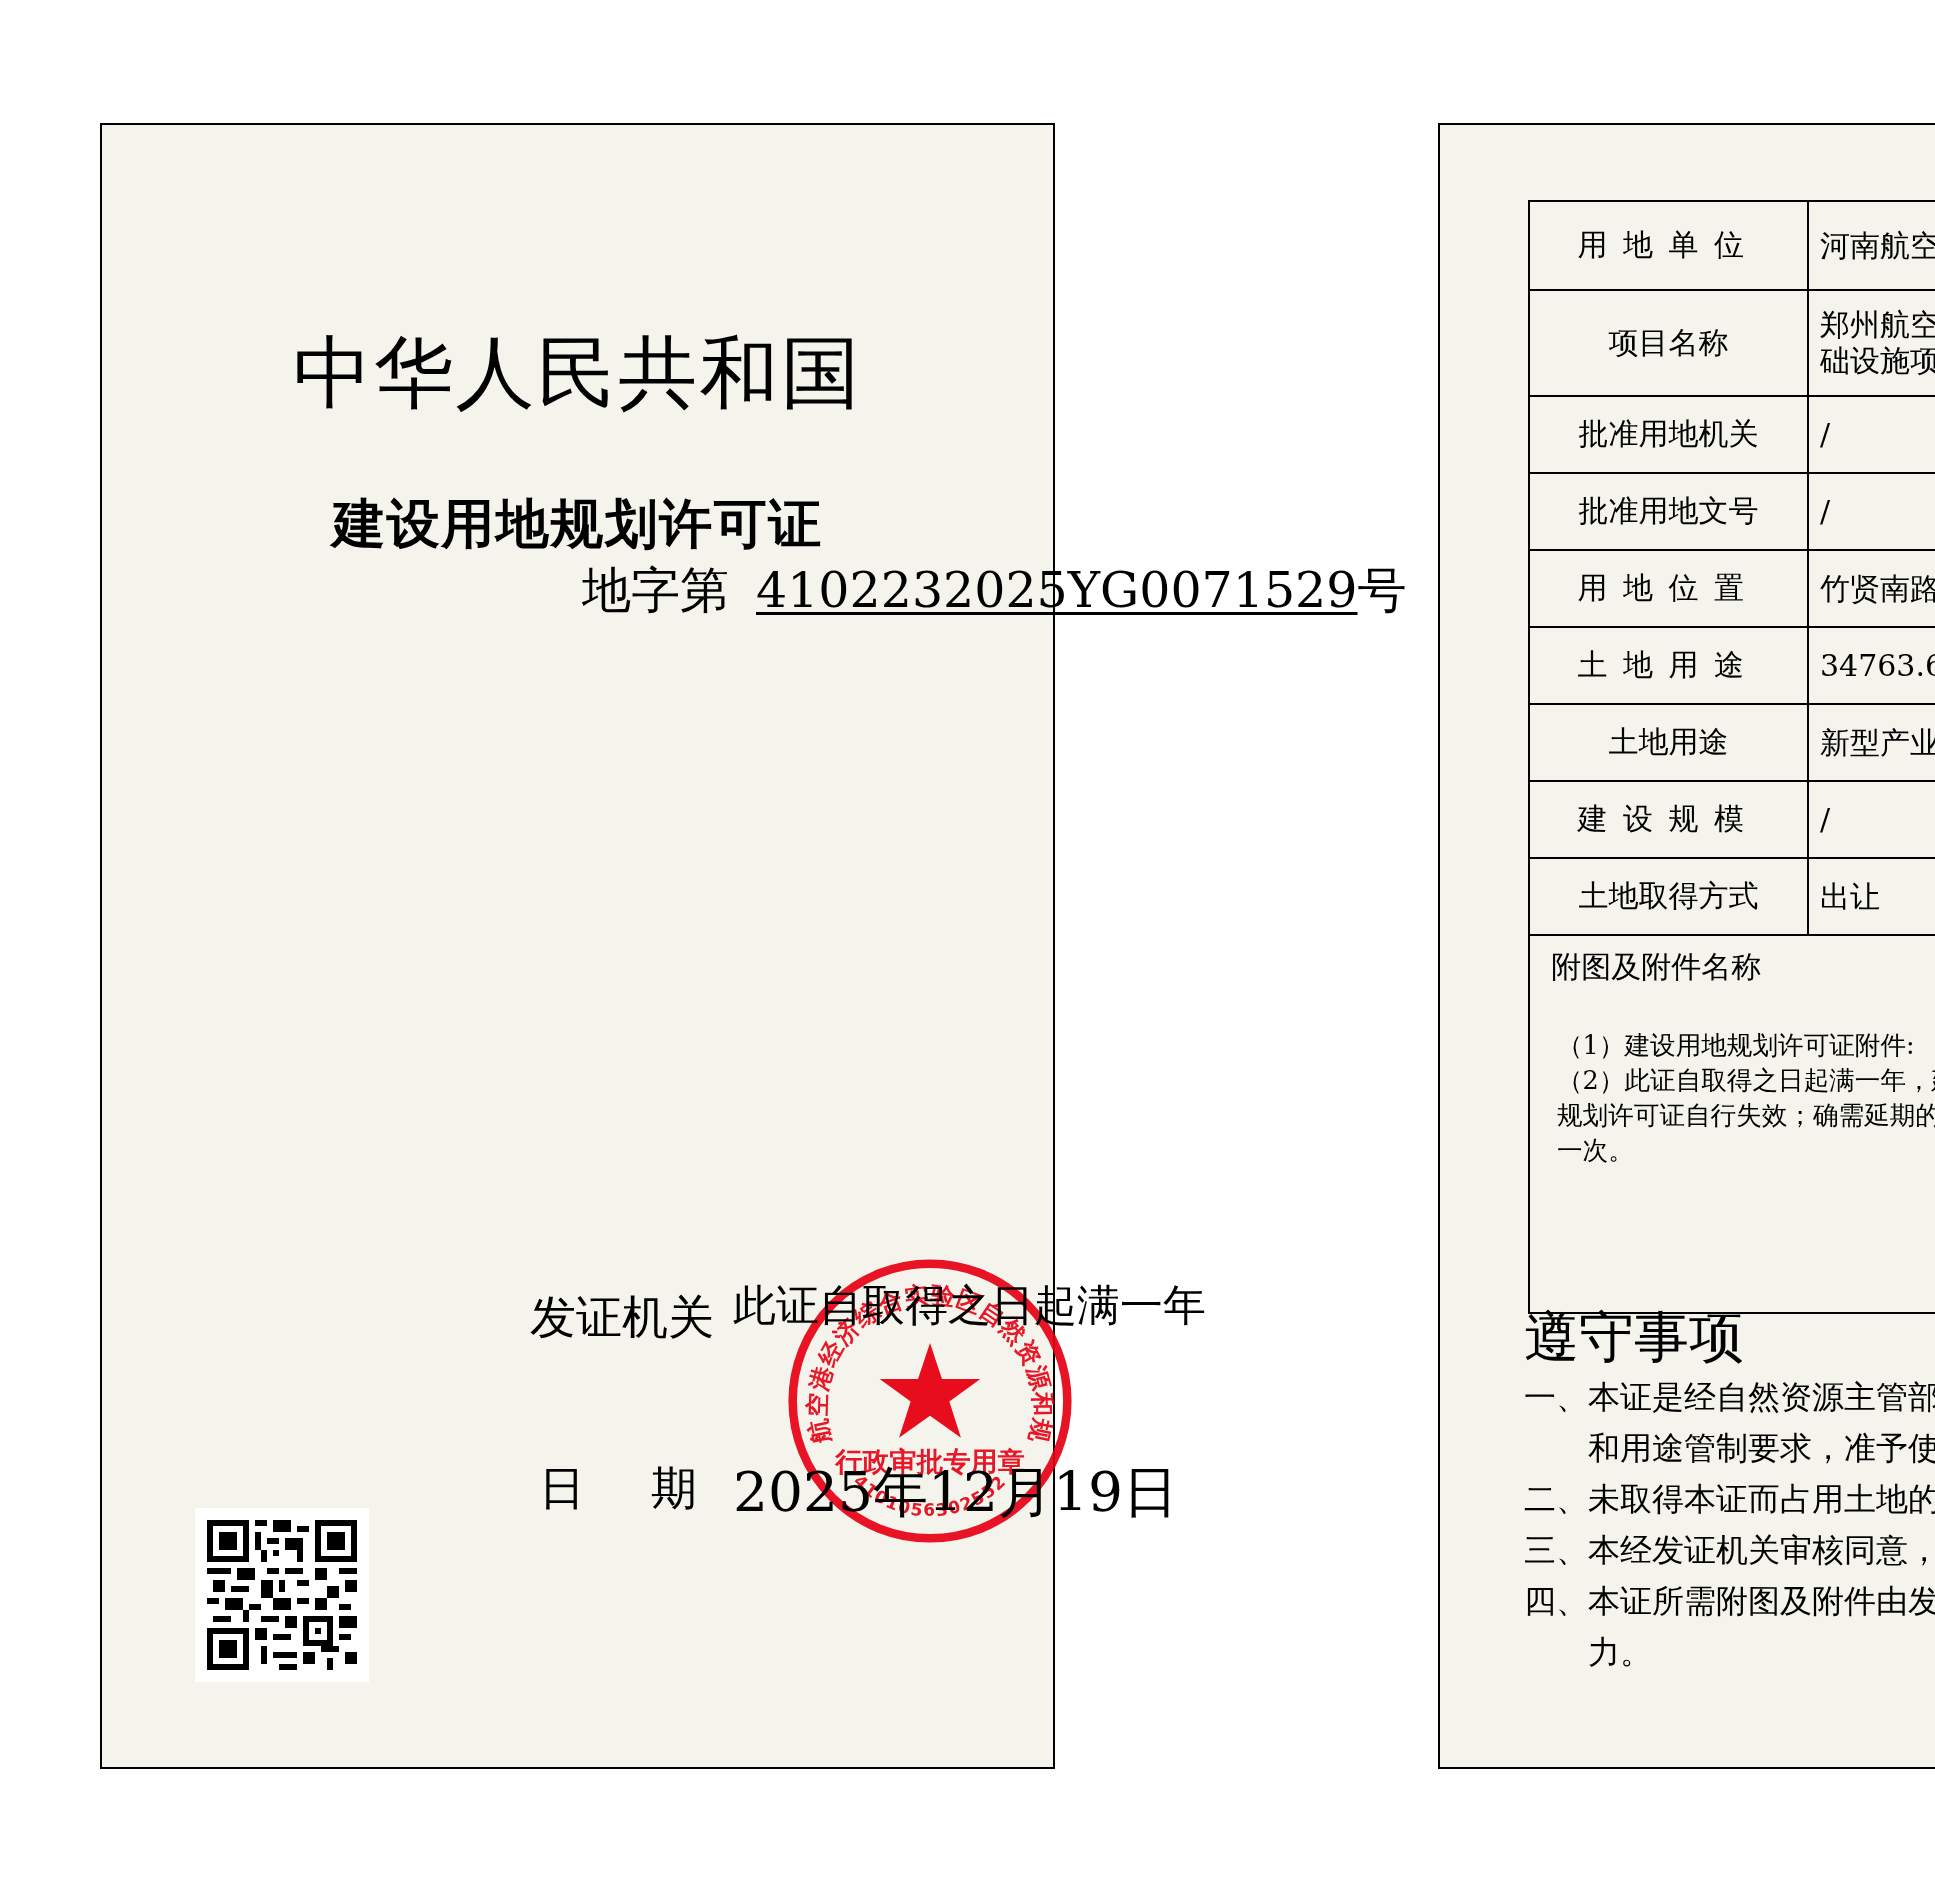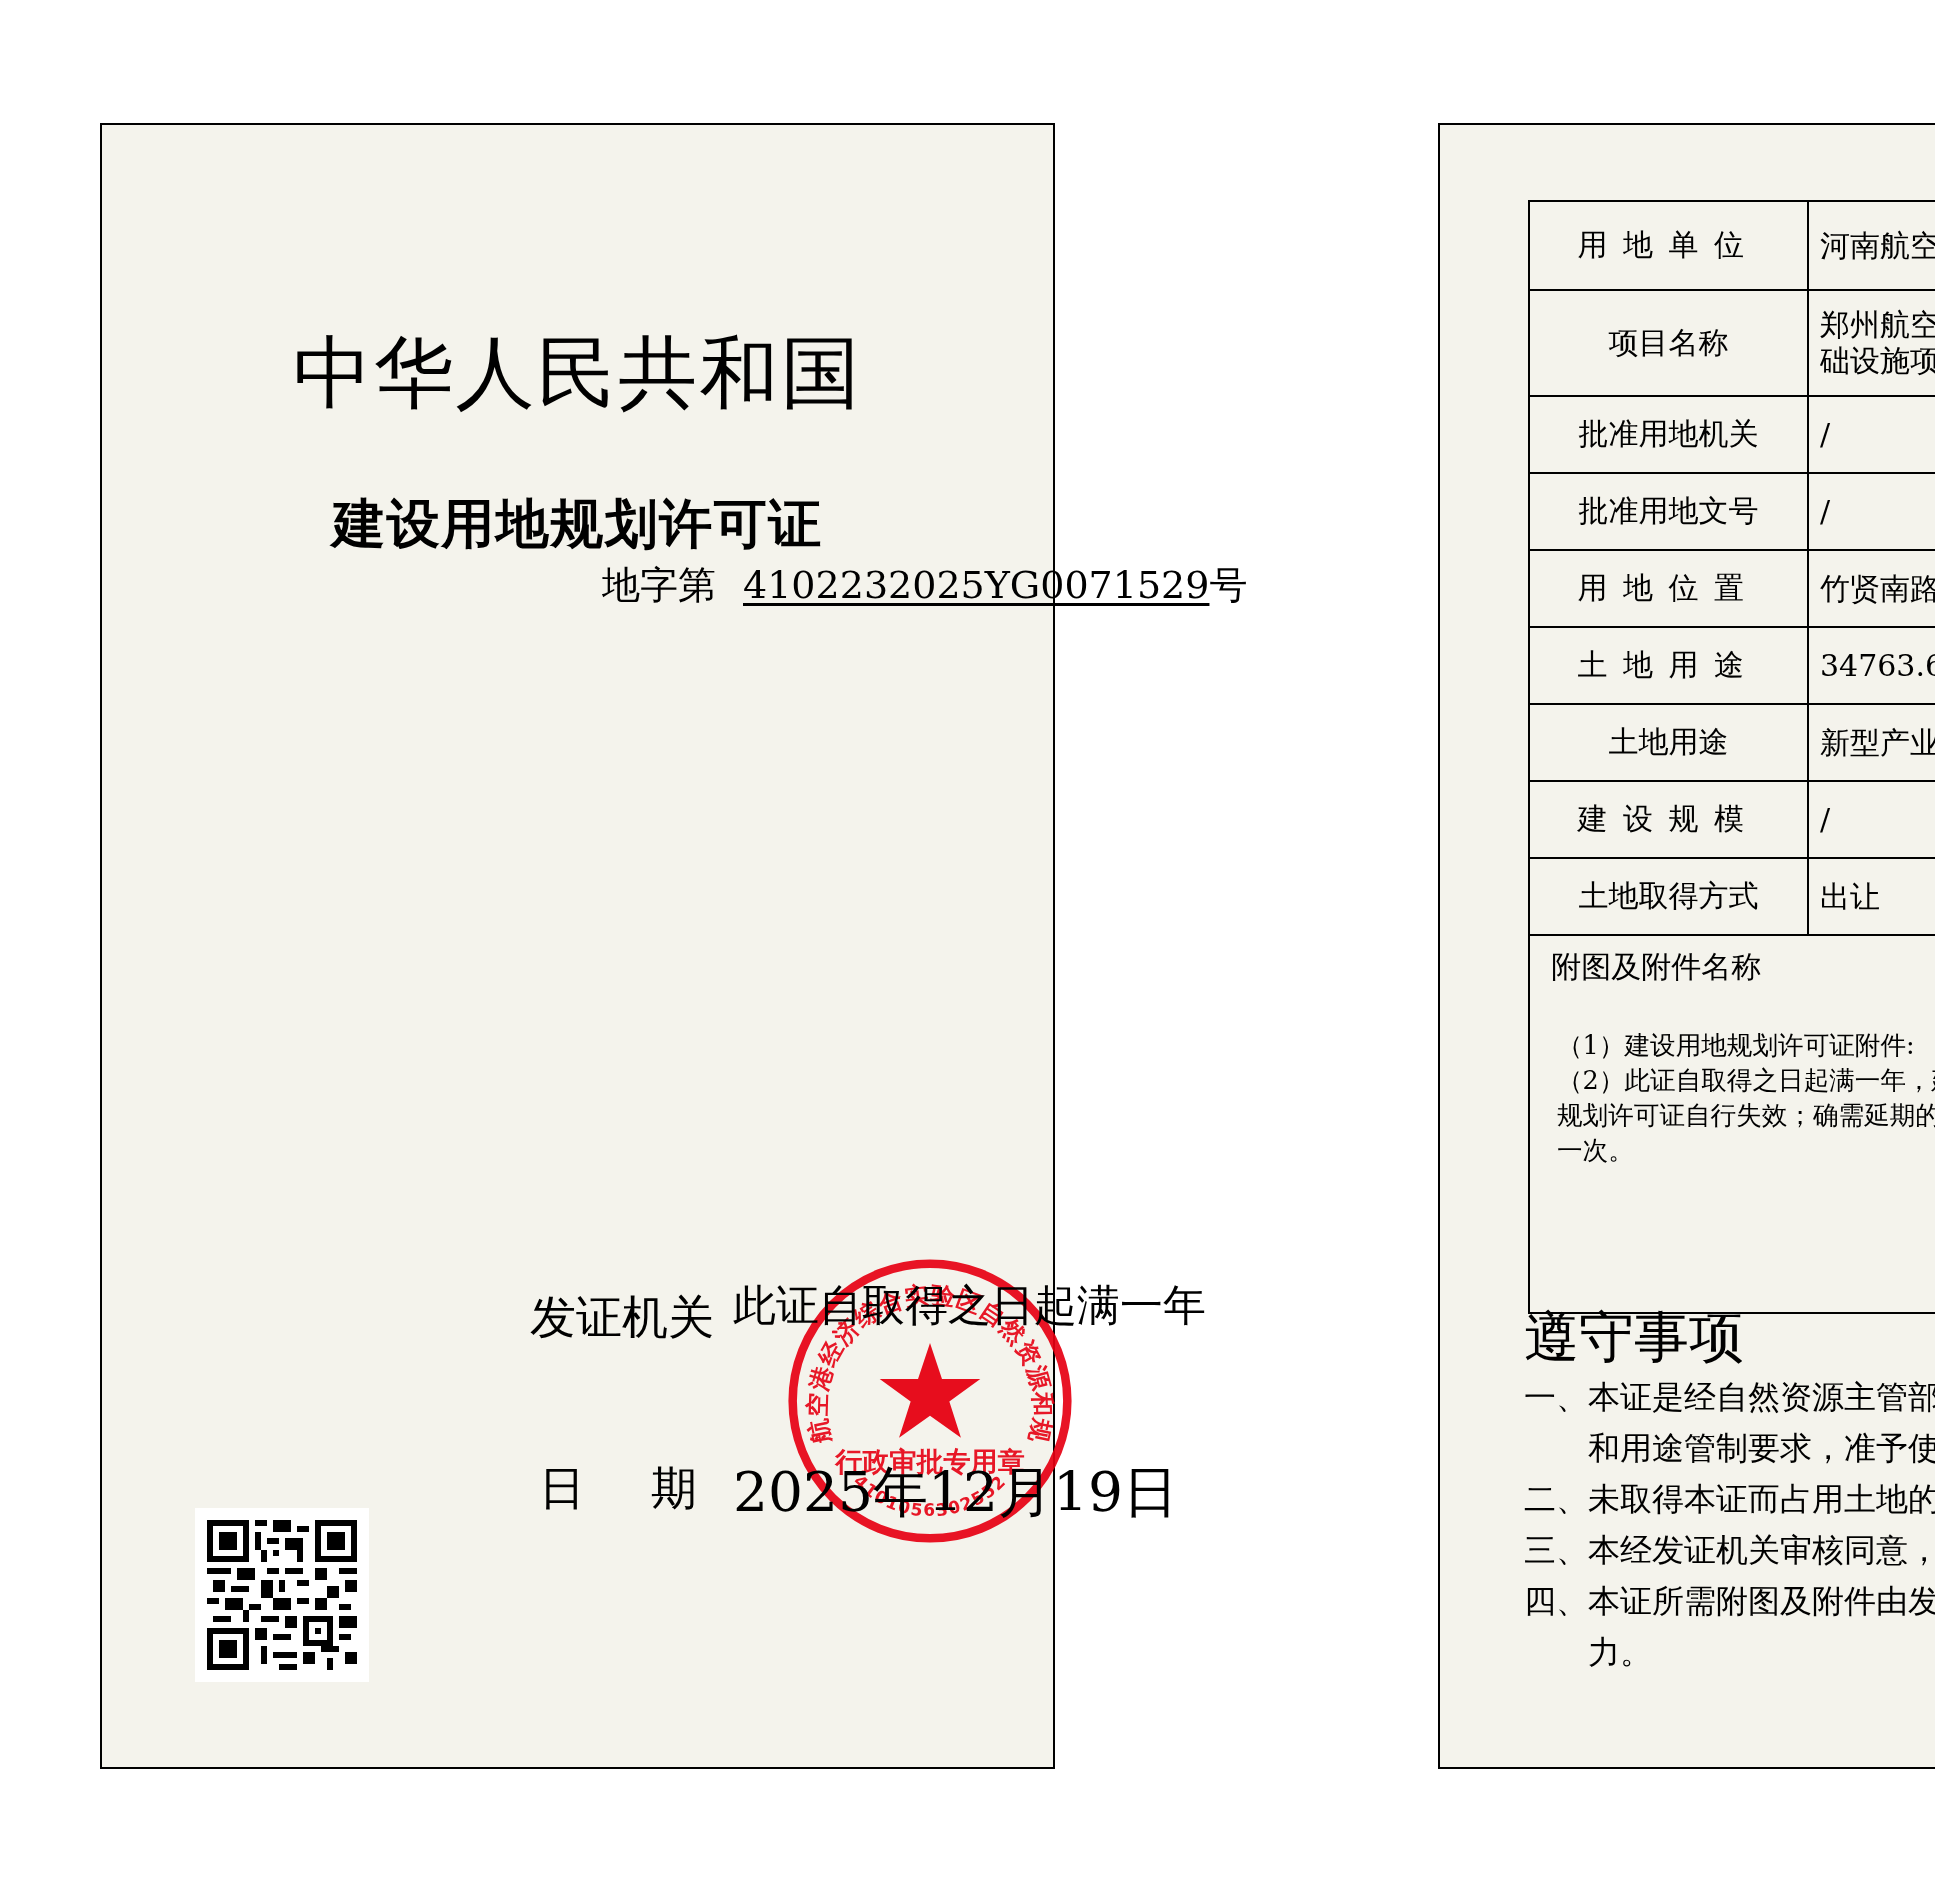--- a/index.html
+++ b/index.html
@@ -16,21 +16,21 @@
 
   .country-title {
     position:absolute; left:0; right:0; top:209px; text-align:center;
     font-family:"DejaVu Serif", serif; font-size:79px; letter-spacing:2.3px; line-height:1;
   }
   .cert-title {
     position:absolute; left:0; right:0; top:372px; text-align:center;
     font-family:"DejaVu Sans", sans-serif; font-weight:bold; font-size:53px; letter-spacing:1.5px; line-height:1;
   }
   .cert-no {
-    position:absolute; left:500px; top:441px; font-size:38px; line-height:1; white-space:nowrap;
+    position:absolute; left:480px; top:441px; font-size:49px; line-height:1; white-space:nowrap;
   }
   .cert-no .no-val { text-decoration:underline; text-decoration-thickness:3.1px; text-underline-offset:5.4px; margin-left:27px; }
 
   .body-text {
     position:absolute; left:52px; width:1080px; top:681px;
     font-family:"DejaVu Sans", sans-serif; font-size:46px; line-height:56px; text-indent:105px;
     text-align:justify;
   }
 
   .issuer-label {

